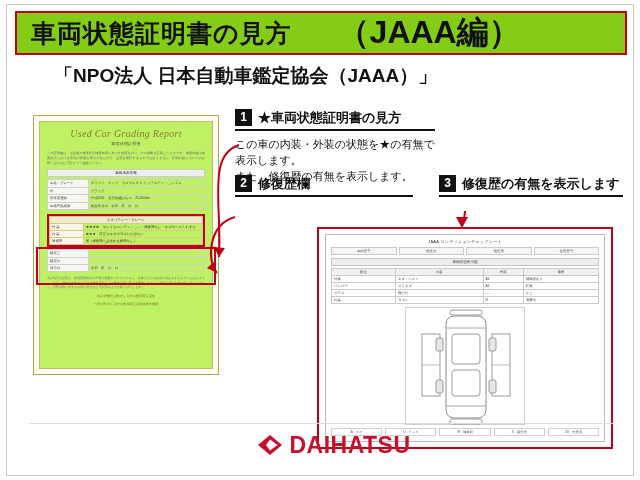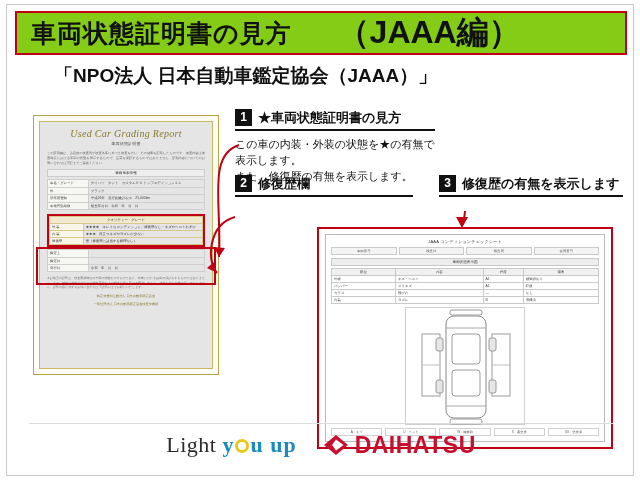--- a/index.html
+++ b/index.html
@@ -59,21 +59,21 @@
     left: 26px; top: 110px;
     width: 186px; height: 260px;
     border: 1px solid #b9a24a;
     background: #fffdf4;
     overflow: hidden;
   }
   .cert-inner {
     position: absolute;
     left: 5px; top: 5px; right: 5px; bottom: 5px;
     border: 1px solid #cbb76a;
-    background: #e5e5e5;
+    background: #bef264;
     padding: 6px 7px;
   }
   .cert-title {
     font-family: "Liberation Serif", serif;
     font-style: italic;
     font-size: 10px;
     color: #8a7a2f;
     text-align: center;
     letter-spacing: .3px;
   }
@@ -489,27 +489,20 @@
 
     <path d="M 228 212 C 200 220 200 258 210 268" fill="none" stroke="#c00014" stroke-width="2"></path>
     <polygon points="210,268 200,263 207,257" fill="#c00014"></polygon>
 
     <path d="M 458 206 C 458 212 456 216 455 220" fill="none" stroke="#c00014" stroke-width="2"></path>
     <polygon points="455,223 449,212 461,212" fill="#c00014"></polygon>
   </svg>
 
   <div class="footer">
     <div class="footer-hr"></div>
-    <span class="light">
-      <span>Light</span>
-      <span class="yup">
-        <span>y</span><span class="eye"></span><span>u</span>
-        <span>up</span>
-      </span>
-    </span>
     <span class="brandsep"></span>
     <span class="daihatsu">
       <svg class="dmark" viewBox="0 0 26 22">
         <path d="M13 1 L25 11 L13 21 L1 11 Z" fill="#c8102e"></path>
         <path d="M13 5.5 L20.5 11 L13 16.5 L9 11 Z" fill="#ffffff"></path>
       </svg>
       <span class="dtext">DAIHATSU</span>
     </span>
   </div>
 

